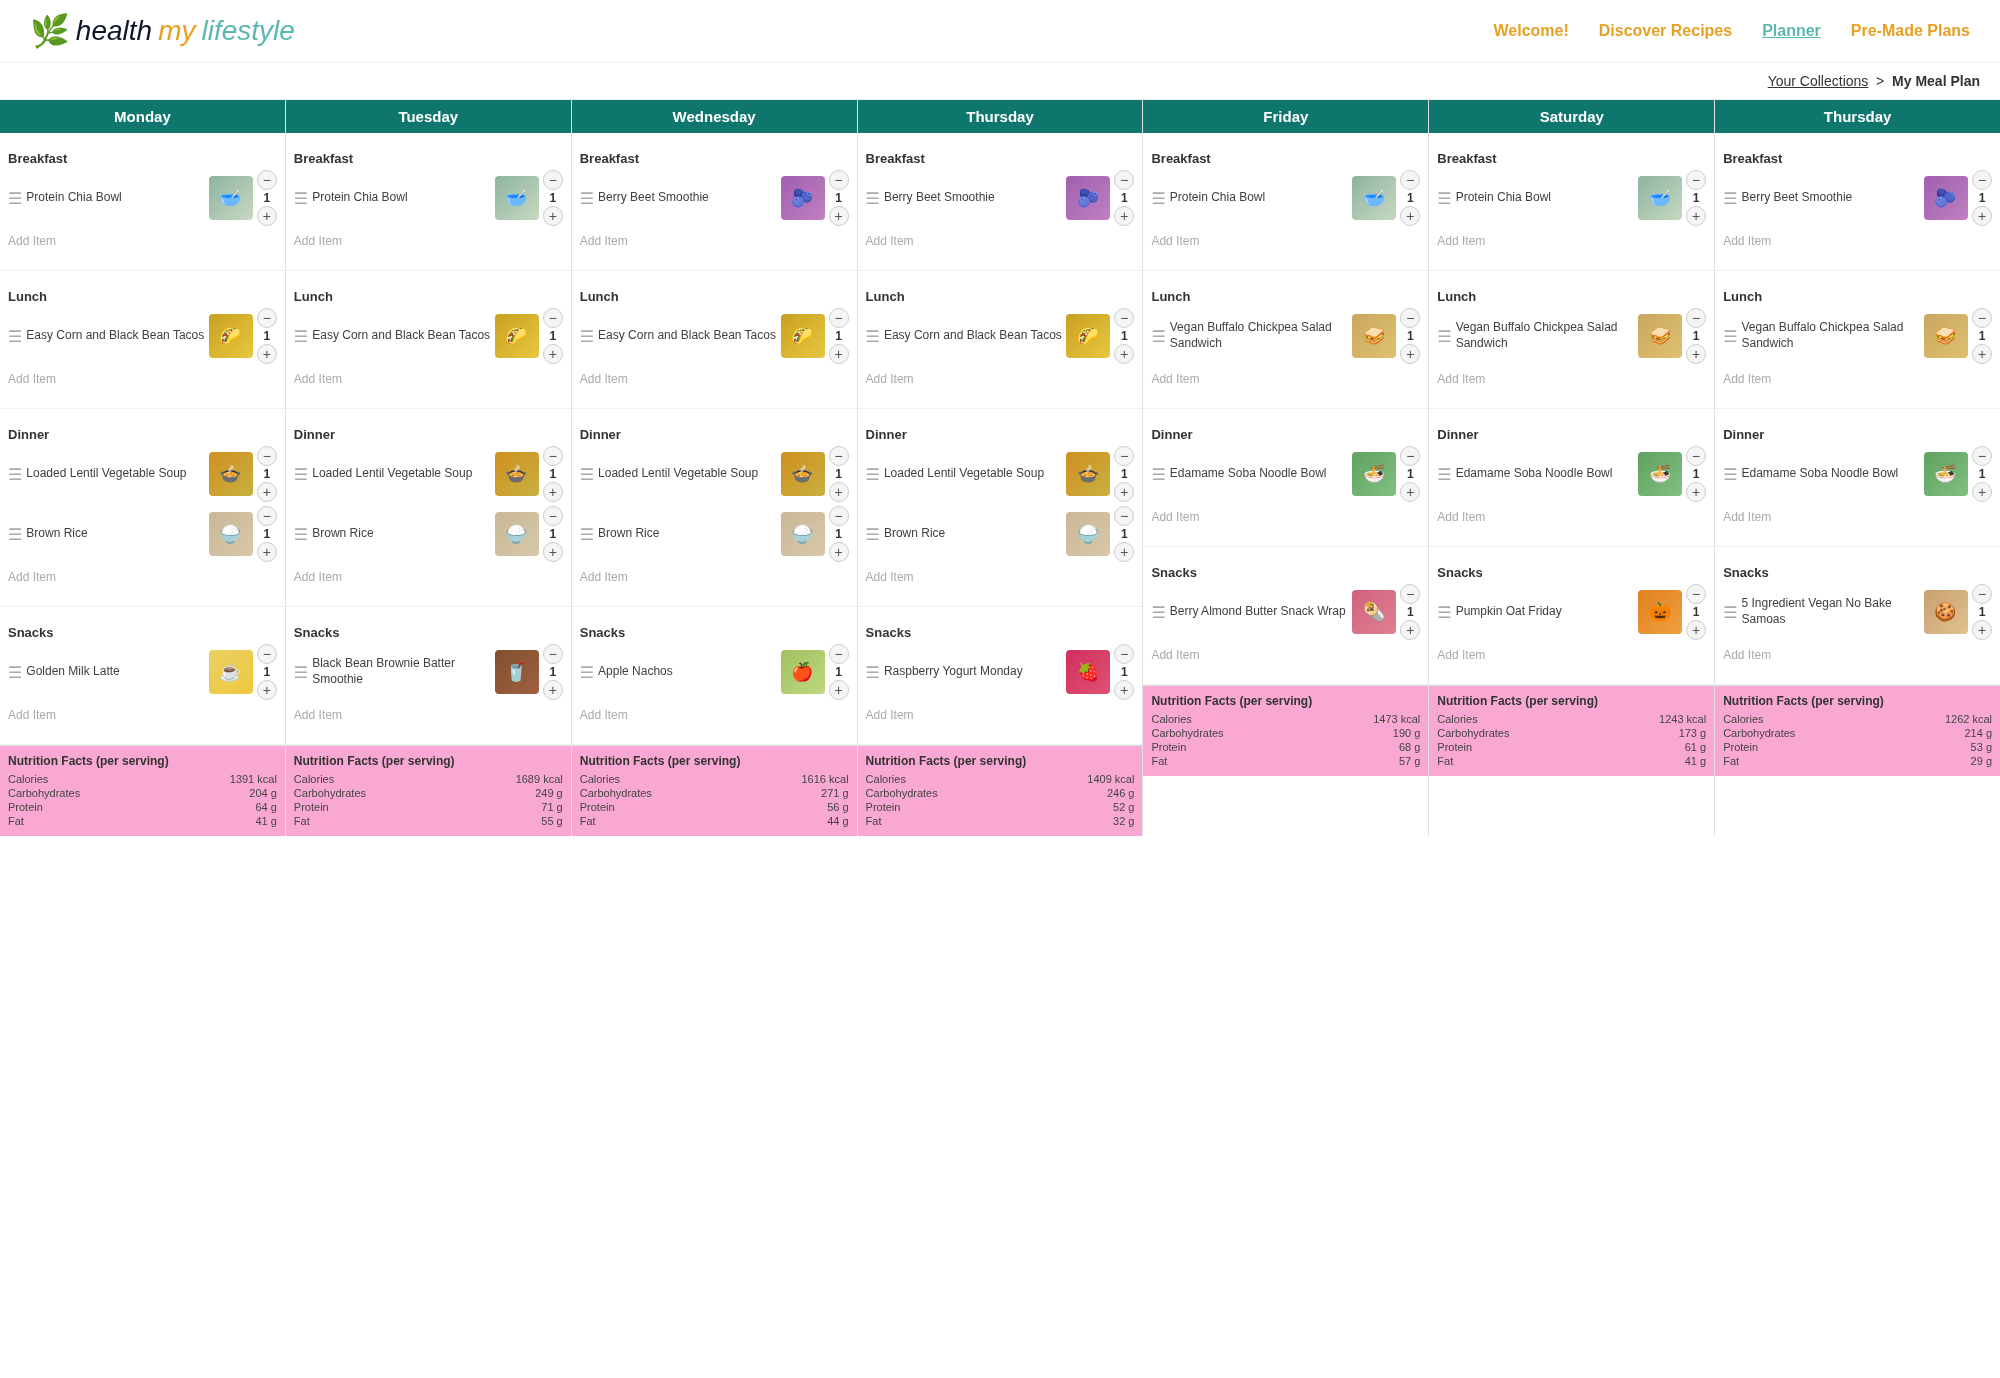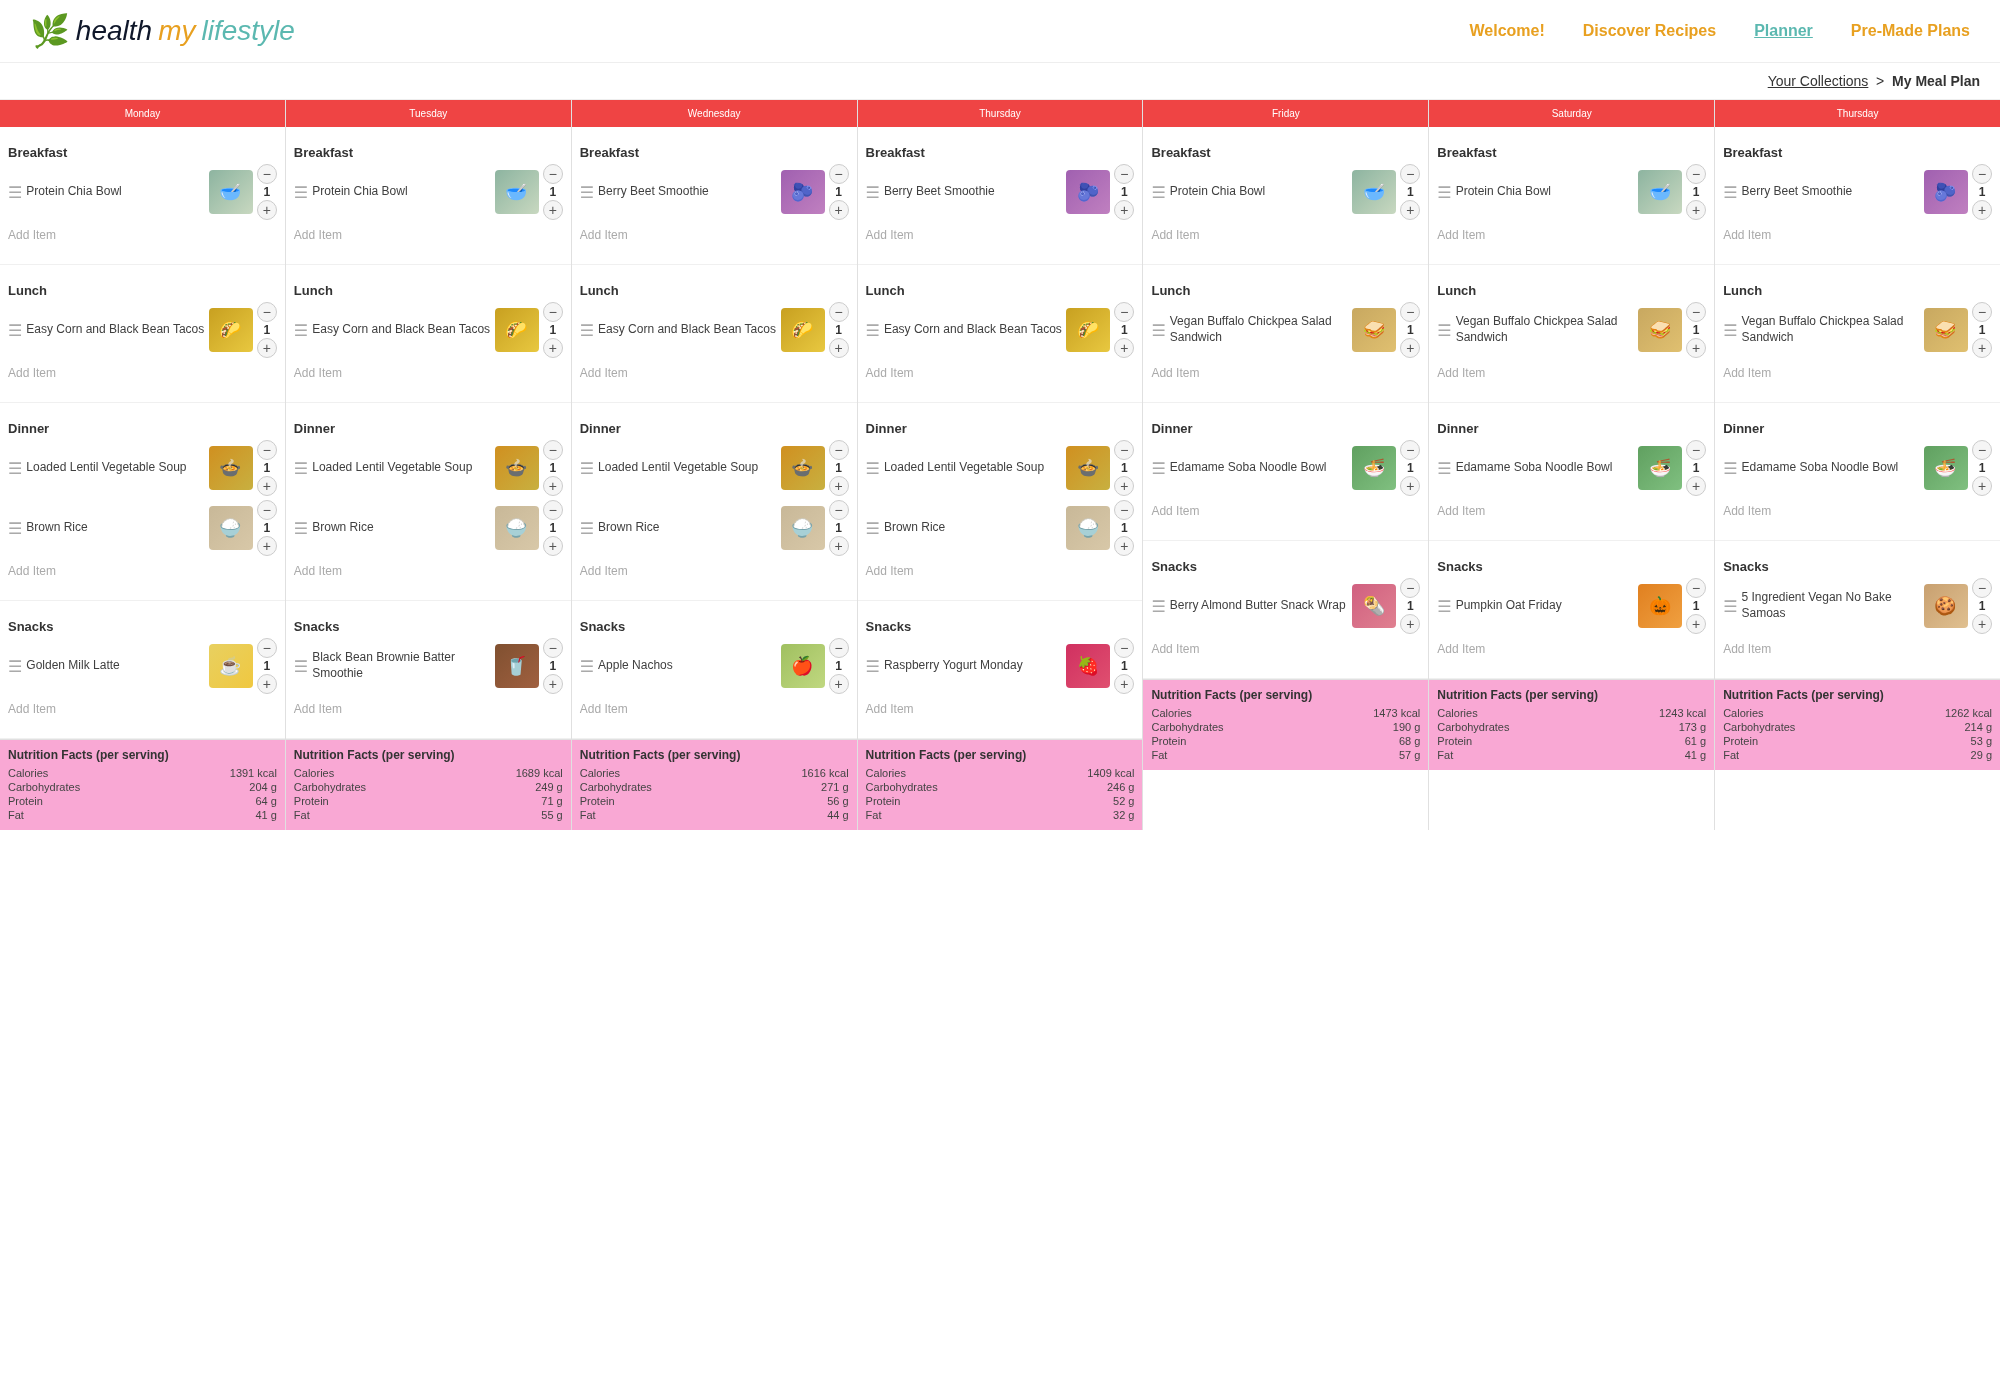--- a/index.html
+++ b/index.html
@@ -5,40 +5,40 @@
     * { box-sizing: border-box; margin: 0; padding: 0; }
     body { font-family: Arial, sans-serif; font-size: 13px; background: #fff; color: #333; }
     
     
     .header { display: flex; align-items: center; justify-content: space-between; padding: 12px 30px; border-bottom: 1px solid #eee; }
     .logo { display: flex; align-items: center; gap: 6px; font-size: 28px; }
     .logo-health { color: #0f172a; font-style: italic; }
     .logo-my { color: #e8a020; font-style: italic; }
     .logo-lifestyle { color: #5bb8b0; font-style: italic; }
     .logo-leaf { color: #5bb8b0; font-size: 32px; }
-    .nav { display: flex; gap: 38px; }
+    .nav { display: flex; gap: 30px; }
     .nav-item { font-size: 16px; font-weight: bold; cursor: pointer; text-decoration: none; }
     .nav-welcome { color: #e8a020; }
     .nav-discover { color: #e8a020; }
     .nav-planner { color: #5bb8b0; text-decoration: underline; }
     .nav-premade { color: #e8a020; }
     
     
     .breadcrumb { padding: 10px 20px; font-size: 14px; border-bottom: 1px solid #eee; text-align: right; }
     .breadcrumb a { color: #333; text-decoration: underline; }
     .breadcrumb strong { font-weight: bold; }
     
     
     .planner { display: flex; overflow-x: auto; padding: 0; }
     
     
     .day-col { min-width: 185px; flex: 1; border-right: 1px solid #e0e0e0; }
     .day-col:last-child { border-right: none; }
     
-    .day-header { background: #ef4444; color: white; text-align: center; padding: 8px 4px; font-weight: normal; font-size: 10px; }
+    .day-header { background: #0f766e; color: white; text-align: center; padding: 8px 4px; font-weight: bold; font-size: 15px; }
     
     .meal-section { padding: 18px 8px; border-bottom: 1px solid #f0f0f0; }
     .meal-type { font-weight: bold; font-size: 13px; margin-bottom: 4px; }
     
     .meal-item { display: flex; align-items: center; gap: 4px; margin-bottom: 4px; }
     .drag-handle { color: #aaa; font-size: 16px; cursor: grab; }
     .meal-name { flex: 1; font-size: 12px; line-height: 1.3; color: #404040; }
     .meal-image { width: 44px; height: 44px; border-radius: 4px; background: #ddd; flex-shrink: 0; overflow: hidden; display: flex; align-items: center; justify-content: center; }
     
     .qty-controls { display: flex; flex-direction: column; align-items: center; gap: 1px; }

